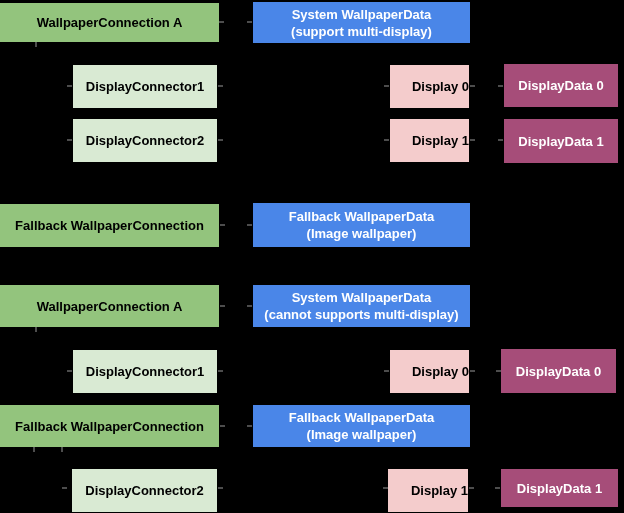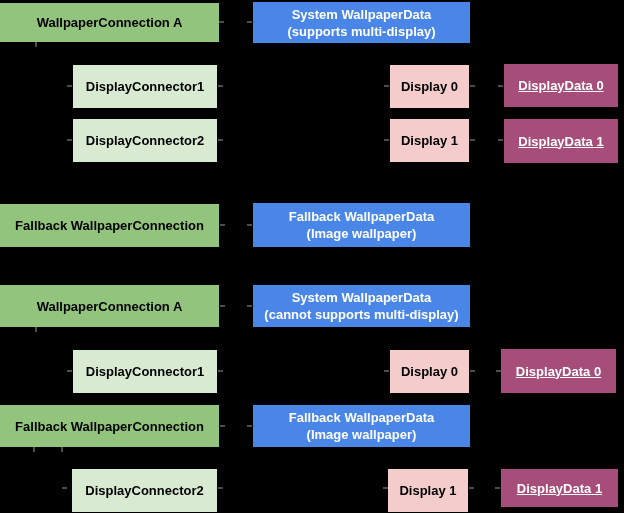--- a/index.html
+++ b/index.html
@@ -20,38 +20,38 @@
     display:flex; flex-direction:column;
     align-items:center; justify-content:center;
     text-align:center;
     font-weight:700; font-size:13px; line-height:17px;
     overflow:hidden;
   }
   .node span { white-space:nowrap; }
   .c-green   { background:var(--connection-green,#93c47d);      color:var(--text-dark,#000); }
   .c-lgreen  { background:var(--connector-light-green,#d9ead3); color:var(--text-dark,#000); }
   .c-blue    { background:var(--wallpaper-blue,#4a86e8);        color:var(--text-light,#fff); }
-  .c-pink    { background:var(--display-pink,#f4cccc);          color:var(--text-dark,#000); }
-  .c-magenta { background:var(--display-data-magenta,#a64d79);  color:var(--text-light,#fff);text-decoration:underline; }
+  .c-pink    { background:var(--display-pink,#f4cccc);          color:var(--text-dark,#000);align-items:flex-end; }
+  .c-magenta { background:var(--display-data-magenta,#a64d79);  color:var(--text-light,#fff); }
   .nub { position:absolute; background:var(--connector-nub,#4d4d4d); }
   .nub.h { width:5px; height:2px; }
   .nub.v { width:2px; height:5px; }
 </style>
 </head>
 <body>
 
 <div class="stage">
 
   <div class="node c-green" style="left:0px;top:3px;width:219px;height:39px">
     <span>WallpaperConnection A</span>
   </div>
 
   <div class="node c-blue" style="left:253px;top:2px;width:217px;height:41px">
     <span>System WallpaperData</span>
-    <span>(supports multi-display)</span>
+    <span>(support multi-display)</span>
   </div>
 
   <div class="node c-lgreen" style="left:73px;top:65px;width:144px;height:43px">
     <span>DisplayConnector1</span>
   </div>
 
   <div class="node c-pink" style="left:390px;top:65px;width:79px;height:43px">
     <span>Display 0</span>
   </div>
 

